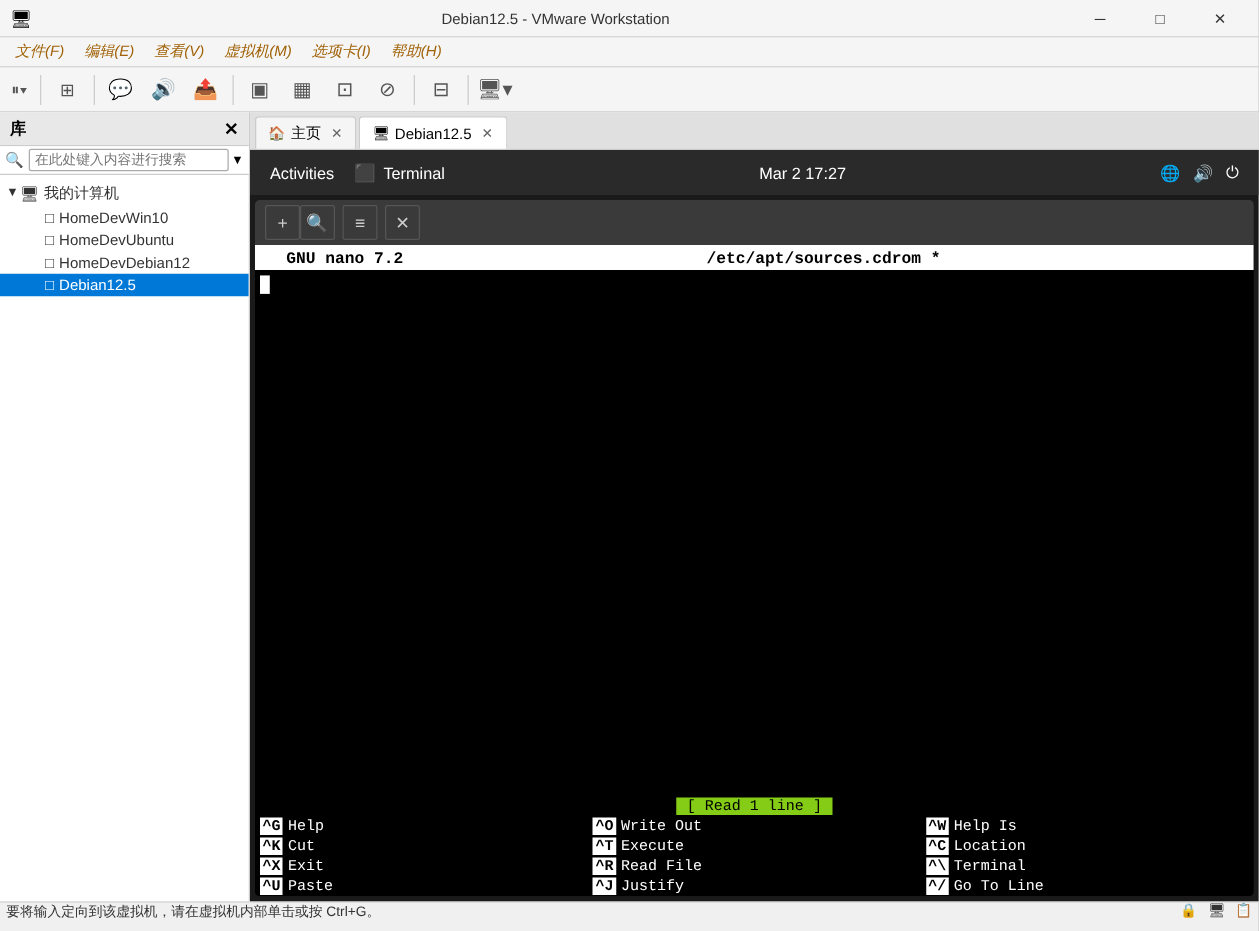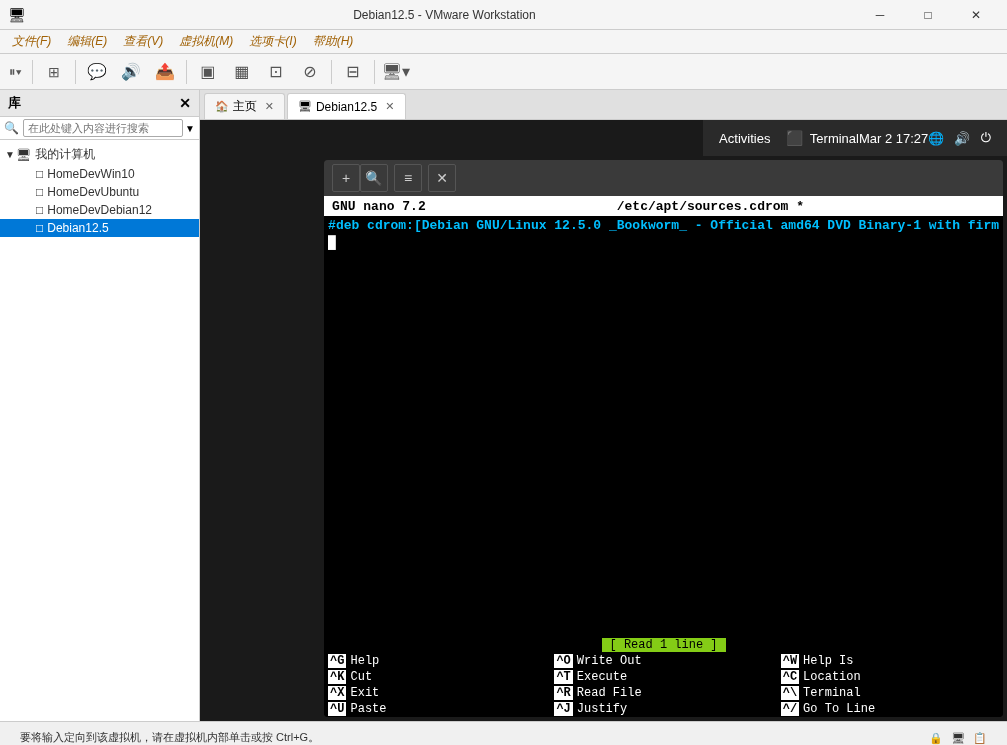--- a/index.html
+++ b/index.html
@@ -142,21 +142,20 @@
     .tab .tab-icon { margin-right: 4px; font-size: 11px; }
     .tab .tab-close { margin-left: 8px; font-size: 11px; color: #666; }
 
     
     #vm-display {
       flex: 1;
       background: #1a1a1a;
       display: flex;
       flex-direction: column;
       overflow: hidden;
-      align-items: flex-end;
     }
 
     
     #gnome-bar {
       background: #2a2a2a;
       height: 36px;
       display: flex;
       align-items: center;
       padding: 0 16px;
       color: white;
@@ -268,22 +267,22 @@
       white-space: nowrap;
       overflow: hidden;
     }
 
     
     #status-bar {
       background: #f0f0f0;
       border-top: 1px solid #ccc;
       height: 24px;
       display: flex;
-      align-items: flex-end;
-      padding: 0 20px;
+      align-items: flex-start;
+      padding: 0 5px;
       font-size: 11px;
       color: #333;
     }
     .status-right {
       margin-left: auto;
       display: flex;
       align-items: center;
       gap: 8px;
     }
   </style>
@@ -408,27 +407,26 @@
           <div class="t-controls">
             <div class="t-btn">🔍</div>
             <div class="t-btn">≡</div>
             <div class="t-btn">✕</div>
           </div>
         </div>
 
         <div id="nano-area">
 
           <div id="nano-title-bar">
-            <span style="margin-right: auto;">GNU nano 7.2</span>
+            <span style="margin-right: auto; margin-left: 17px;">GNU nano 7.2</span>
             <span style="margin: 0 auto;">/etc/apt/sources.cdrom *</span>
             <span style="margin-left: auto;"></span>
           </div>
 
           <div id="nano-content">
-            <div class="deb-line">#deb cdrom:[Debian GNU/Linux 12.5.0 _Bookworm_ - Official amd64 DVD Binary-1 with firm</div>
             <div style="color: #fff; font-family: 'Courier New', monospace; font-size:13px; margin-top: 2px;">█</div>
           </div>
 
           <div id="nano-status">
             <span>[ Read 1 line ]</span>
           </div>
 
           <div id="nano-shortcuts">
             <div class="shortcut-line">
               <span class="key">^G</span>

